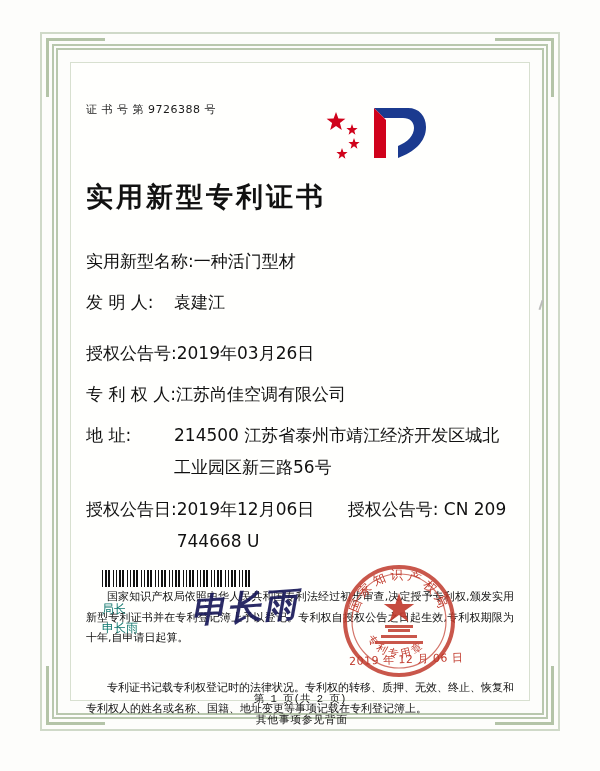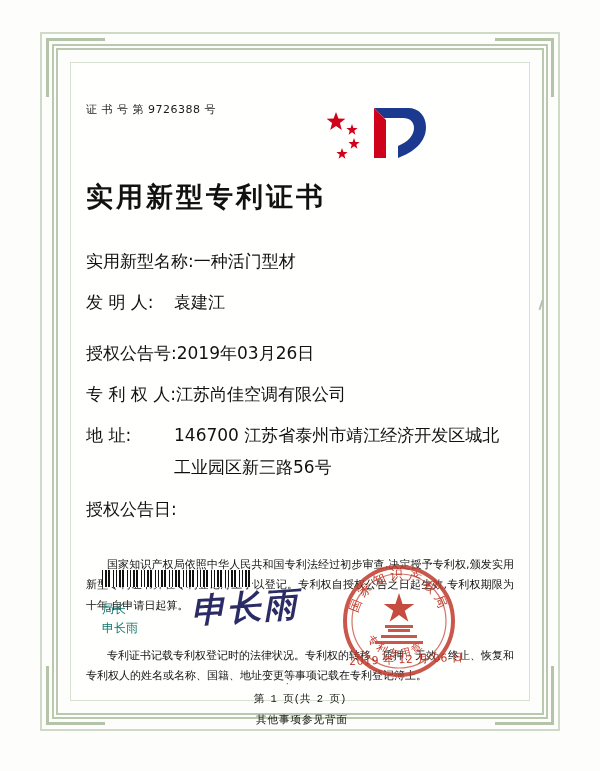--- a/index.html
+++ b/index.html
@@ -664,25 +664,30 @@
         <div class="val">2019年03月26日</div>
       </div>
 
       <div class="row">
         <div class="lab">专 利 权 人:</div>
         <div class="val">江苏尚佳空调有限公司</div>
       </div>
 
       <div class="row">
         <div class="lab">地 址:</div>
-        <div class="val">146700 江苏省泰州市靖江经济开发区城北工业园区新三路56号</div>
+        <div class="val">214500 江苏省泰州市靖江经济开发区城北工业园区新三路56号</div>
       </div>
 
       <div class="row">
         <div class="lab">授权公告日:</div>
+        <div class="val">
+          <span>2019年12月06日</span>
+          <span class="inline-lab">授权公告号:</span>
+          <span>CN 209744668 U</span>
+        </div>
       </div>
 
     </div>
 
     <div class="para">国家知识产权局依照中华人民共和国专利法经过初步审查,决定授予专利权,颁发实用新型专利证书并在专利登记簿上予以登记。专利权自授权公告之日起生效,专利权期限为十年,自申请日起算。</div>
     <div class="para">专利证书记载专利权登记时的法律状况。专利权的转移、质押、无效、终止、恢复和专利权人的姓名或名称、国籍、地址变更等事项记载在专利登记簿上。</div>
 
     <div class="barcode"></div>
 
     <div class="sig-block">

